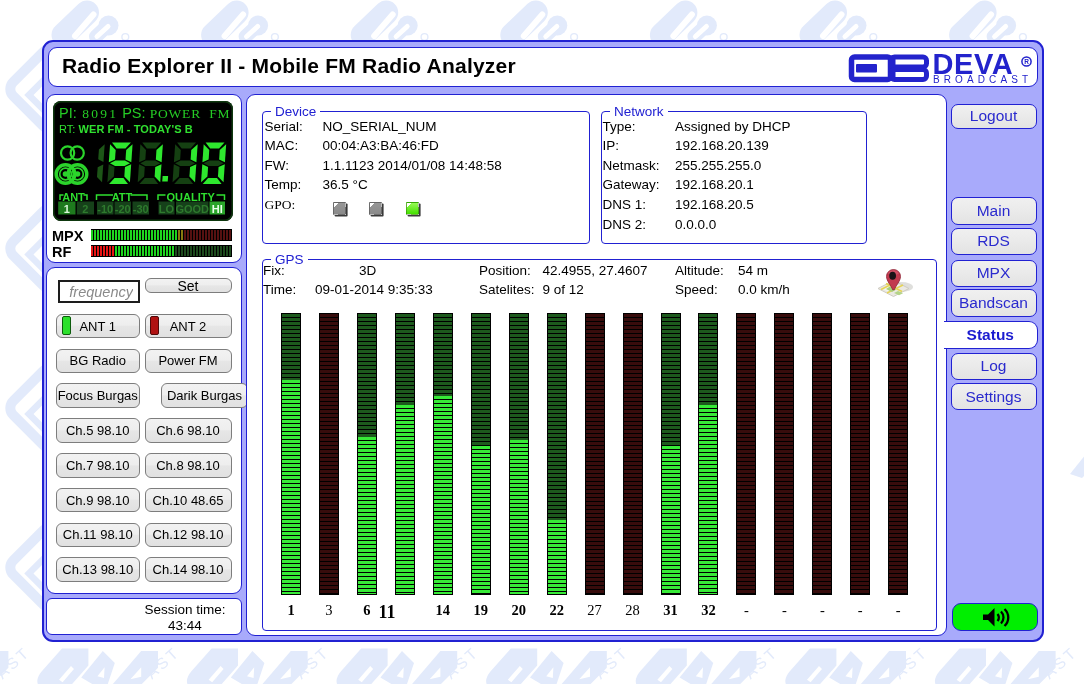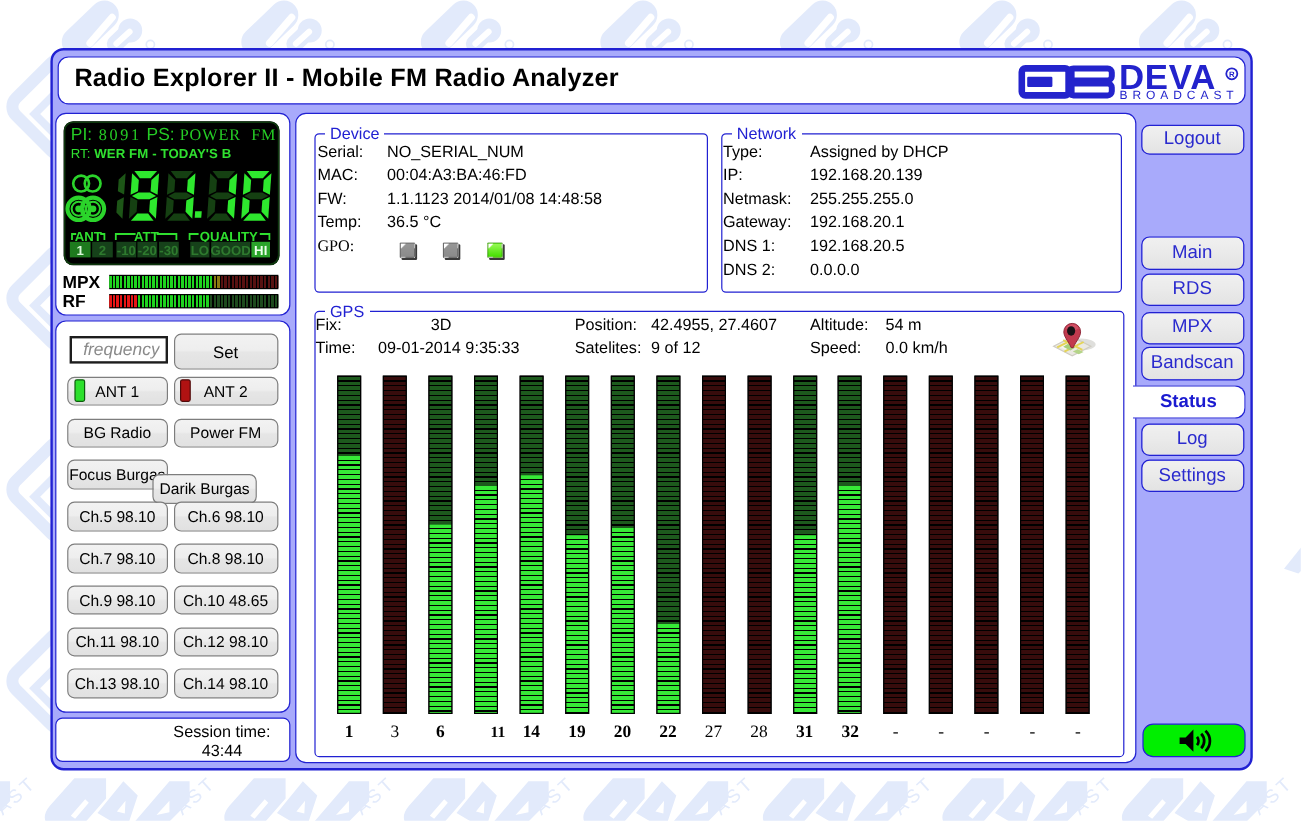--- a/index.html
+++ b/index.html
@@ -270,29 +270,29 @@
       <div class="abs" style="left:0px;top:1px;width:87px;height:10px;background:repeating-linear-gradient(90deg,#1fd41f 0 2px,#000 2px 3px);"></div>
       <div class="abs" style="left:87px;top:1px;width:6px;height:10px;background:repeating-linear-gradient(90deg,#8a7a10 0 2px,#000 2px 3px);"></div>
       <div class="abs" style="left:93px;top:1px;width:48px;height:10px;background:repeating-linear-gradient(90deg,#571111 0 2px,#000 2px 3px);"></div>
     </div>
 <div class="abs" style="left:91px;top:245px;width:141px;height:12px;background:#000;">
       <div class="abs" style="left:0px;top:1px;width:24px;height:10px;background:repeating-linear-gradient(90deg,#e81515 0 2px,#000 2px 3px);"></div>
       <div class="abs" style="left:24px;top:1px;width:60px;height:10px;background:repeating-linear-gradient(90deg,#1fd41f 0 2px,#000 2px 3px);"></div>
       <div class="abs" style="left:84px;top:1px;width:57px;height:10px;background:repeating-linear-gradient(90deg,#1d4a1d 0 2px,#000 2px 3px);"></div>
     </div>
 <input class="abs" style="left: 58px; top: 280px; width: 82px; height: 23px; border: 2px solid rgb(29, 29, 29); text-align: right; padding: 0px 5px 0px 0px; font-style: italic; font-size: 14.5px; color: rgb(138, 138, 138); font-family: &quot;Liberation Sans&quot;, sans-serif;" value="frequency">
-<div class="gbtn" style="left:144.5px;top:278px;width:87px;height:30px;font-size:14px;">Set</div>
+<div class="gbtn" style="left:144.5px;top:278px;width:87px;height:15px;font-size:14px;">Set</div>
 <div class="gbtn" style="left:56px;top:313.8px;width:83.5px;height:24.5px;">ANT 1</div>
 <div class="abs" style="left:61.5px;top:316.3px;width:9px;height:19px;background:#2ce02c;border:1px solid #0d5c0d;border-radius:2px;"></div>
 <div class="gbtn" style="left:144.5px;top:313.8px;width:87px;height:24.5px;">ANT 2</div>
 <div class="abs" style="left:150px;top:316.3px;width:9px;height:19px;background:#b01212;border:1px solid #500a0a;border-radius:2px;"></div>
 <div class="gbtn" style="left:56px;top:348.6px;width:83.5px;height:24.5px;">BG Radio</div>
 <div class="gbtn" style="left:144.5px;top:348.6px;width:87px;height:24.5px;">Power FM</div>
 <div class="gbtn" style="left:56px;top:383.4px;width:83.5px;height:24.5px;">Focus Burgas</div>
-<div class="gbtn" style="left:127px;top:383.4px;width:87px;height:24.5px;margin-top:12px;">Darik Burgas</div>
+<div class="gbtn" style="left:161px;top:383.4px;width:87px;height:24.5px;">Darik Burgas</div>
 <div class="gbtn" style="left:56px;top:418.2px;width:83.5px;height:24.5px;">Ch.5 98.10</div>
 <div class="gbtn" style="left:144.5px;top:418.2px;width:87px;height:24.5px;">Ch.6 98.10</div>
 <div class="gbtn" style="left:56px;top:453px;width:83.5px;height:24.5px;">Ch.7 98.10</div>
 <div class="gbtn" style="left:144.5px;top:453px;width:87px;height:24.5px;">Ch.8 98.10</div>
 <div class="gbtn" style="left:56px;top:487.8px;width:83.5px;height:24.5px;">Ch.9 98.10</div>
 <div class="gbtn" style="left:144.5px;top:487.8px;width:87px;height:24.5px;">Ch.10 48.65</div>
 <div class="gbtn" style="left:56px;top:522.6px;width:83.5px;height:24.5px;">Ch.11 98.10</div>
 <div class="gbtn" style="left:144.5px;top:522.6px;width:87px;height:24.5px;">Ch.12 98.10</div>
 <div class="gbtn" style="left:56px;top:557.4px;width:83.5px;height:24.5px;">Ch.13 98.10</div>
 <div class="gbtn" style="left:144.5px;top:557.4px;width:87px;height:24.5px;">Ch.14 98.10</div>
@@ -306,21 +306,21 @@
 <div class="lab" style="left:264.5px;top:138.16px;">MAC:</div>
 <div class="lab" style="left:322.5px;top:138.16px;">00:04:A3:BA:46:FD</div>
 <div class="lab" style="left:264.5px;top:157.82px;">FW:</div>
 <div class="lab" style="left:322.5px;top:157.82px;">1.1.1123 2014/01/08 14:48:58</div>
 <div class="lab" style="left:264.5px;top:177.48000000000002px;">Temp:</div>
 <div class="lab" style="left:322.5px;top:177.48000000000002px;">36.5 °C</div>
 <div class="lab" style="left:264.5px;top:197.14px;font-family:Liberation Serif, serif;">GPO:</div>
 <div class="abs" style="left:333px;top:202px;width:13px;height:13px;border-radius:1px;border:1px solid #00000042;box-shadow:1.6px 1.6px 0 #3a3a3a;background:linear-gradient(135deg,#ffffff 0 3.2px,transparent 3.3px),linear-gradient(180deg,#979797,#8a8a8a);"></div>
 <div class="abs" style="left:368.5px;top:202px;width:13px;height:13px;border-radius:1px;border:1px solid #00000042;box-shadow:1.6px 1.6px 0 #3a3a3a;background:linear-gradient(135deg,#ffffff 0 3.2px,transparent 3.3px),linear-gradient(180deg,#979797,#8a8a8a);"></div>
 <div class="abs" style="left:405.5px;top:202px;width:13px;height:13px;border-radius:1px;border:1px solid #00000042;box-shadow:1.6px 1.6px 0 #3a3a3a;background:linear-gradient(135deg,#ffffff 0 3.2px,transparent 3.3px),linear-gradient(180deg,#97fa55,#44e000);"></div>
-<fieldset style="left:597px;top:100px;width:334px;height:139.5px;">
+<fieldset style="left:597px;top:100px;width:266px;height:139.5px;">
       <legend>Network</legend>
     </fieldset>
 <div class="lab" style="left:602.5px;top:118.5px;">Type:</div>
 <div class="lab" style="left:675px;top:118.5px;">Assigned by DHCP</div>
 <div class="lab" style="left:602.5px;top:138.16px;">IP:</div>
 <div class="lab" style="left:675px;top:138.16px;">192.168.20.139</div>
 <div class="lab" style="left:602.5px;top:157.82px;">Netmask:</div>
 <div class="lab" style="left:675px;top:157.82px;">255.255.255.0</div>
 <div class="lab" style="left:602.5px;top:177.48000000000002px;">Gateway:</div>
 <div class="lab" style="left:675px;top:177.48000000000002px;">192.168.20.1</div>
@@ -365,21 +365,21 @@
     <div class="abs" style="left:309.95px;top:601.5px;width:38px;text-align:center;font-family:'Liberation Serif',serif;font-size:14.5px;font-weight:normal;">3</div>
 <div class="abs" style="left:356.9px;top:312.6px;width:20px;height:282.4px;background:#000;border:1px solid #000;">
       <div class="abs" style="left:0;top:0;width:18px;height:123.09999999999997px;background:repeating-linear-gradient(180deg,#1d5a1d 0 3px,#000 3px 4px);"></div>
       <div class="abs" style="left:0;top:123.09999999999997px;width:18px;height:157.3px;background:repeating-linear-gradient(180deg,#37ea37 0 3px,#000 3px 4px);"></div>
     </div>
     <div class="abs" style="left:347.9px;top:601.5px;width:38px;text-align:center;font-family:'Liberation Serif',serif;font-size:14.5px;font-weight:bold;">6</div>
 <div class="abs" style="left:394.85px;top:312.6px;width:20px;height:282.4px;background:#000;border:1px solid #000;">
       <div class="abs" style="left:0;top:0;width:18px;height:91.29999999999995px;background:repeating-linear-gradient(180deg,#1d5a1d 0 3px,#000 3px 4px);"></div>
       <div class="abs" style="left:0;top:91.29999999999995px;width:18px;height:189.10000000000002px;background:repeating-linear-gradient(180deg,#37ea37 0 3px,#000 3px 4px);"></div>
     </div>
-    <div class="abs" style="left:396px;top:601.5px;width:38px;text-align:center;font-family:'Liberation Serif',serif;font-size:13px;font-weight:bold;">11</div>
+    <div class="abs" style="left:368px;top:601.5px;width:38px;text-align:center;font-family:'Liberation Serif',serif;font-size:18px;font-weight:bold;">11</div>
 <div class="abs" style="left:432.8px;top:312.6px;width:20px;height:282.4px;background:#000;border:1px solid #000;">
       <div class="abs" style="left:0;top:0;width:18px;height:82.39999999999998px;background:repeating-linear-gradient(180deg,#1d5a1d 0 3px,#000 3px 4px);"></div>
       <div class="abs" style="left:0;top:82.39999999999998px;width:18px;height:198.0px;background:repeating-linear-gradient(180deg,#37ea37 0 3px,#000 3px 4px);"></div>
     </div>
     <div class="abs" style="left:423.8px;top:601.5px;width:38px;text-align:center;font-family:'Liberation Serif',serif;font-size:14.5px;font-weight:bold;">14</div>
 <div class="abs" style="left:470.75px;top:312.6px;width:20px;height:282.4px;background:#000;border:1px solid #000;">
       <div class="abs" style="left:0;top:0;width:18px;height:132.5px;background:repeating-linear-gradient(180deg,#1d5a1d 0 3px,#000 3px 4px);"></div>
       <div class="abs" style="left:0;top:132.5px;width:18px;height:147.89999999999998px;background:repeating-linear-gradient(180deg,#37ea37 0 3px,#000 3px 4px);"></div>
     </div>
     <div class="abs" style="left:461.75px;top:601.5px;width:38px;text-align:center;font-family:'Liberation Serif',serif;font-size:14.5px;font-weight:bold;">19</div>

